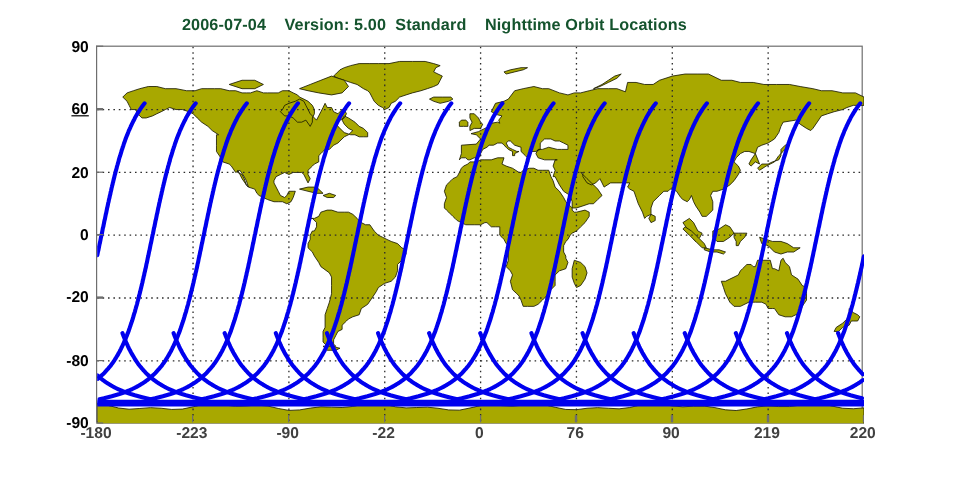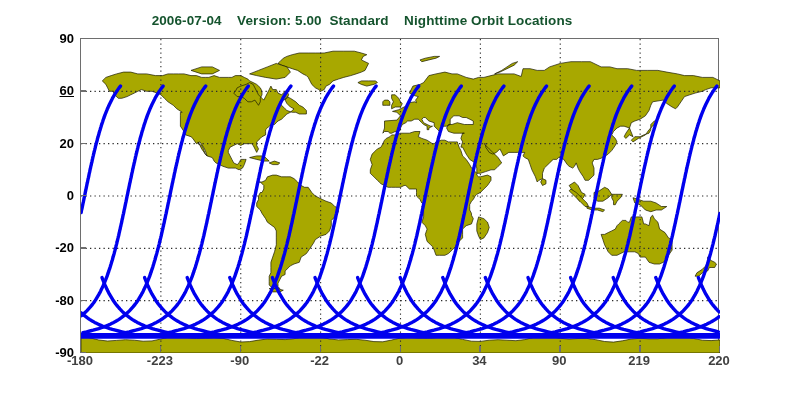--- a/index.html
+++ b/index.html
@@ -143,21 +143,21 @@
       <div class="xtick" style="left: 40px;">-180</div>
       <div class="tickmark" style="left: 80px; top: 346px; width: 1.4px; height: 6px;"></div>
       <div class="xtick" style="left: 119.875px;">-223</div>
       <div class="tickmark" style="left: 159.875px; top: 346px; width: 1.4px; height: 6px;"></div>
       <div class="xtick" style="left: 199.75px;">-90</div>
       <div class="tickmark" style="left: 239.75px; top: 346px; width: 1.4px; height: 6px;"></div>
       <div class="xtick" style="left: 279.625px;">-22</div>
       <div class="tickmark" style="left: 319.625px; top: 346px; width: 1.4px; height: 6px;"></div>
       <div class="xtick" style="left: 359.5px;">0</div>
       <div class="tickmark" style="left: 399.5px; top: 346px; width: 1.4px; height: 6px;"></div>
-      <div class="xtick" style="left: 439.375px;">34</div>
+      <div class="xtick" style="left: 439.375px;">76</div>
       <div class="tickmark" style="left: 479.375px; top: 346px; width: 1.4px; height: 6px;"></div>
       <div class="xtick" style="left: 519.25px;">90</div>
       <div class="tickmark" style="left: 559.25px; top: 346px; width: 1.4px; height: 6px;"></div>
       <div class="xtick" style="left: 599.125px;">219</div>
       <div class="tickmark" style="left: 639.125px; top: 346px; width: 1.4px; height: 6px;"></div>
       <div class="xtick" style="left: 679px;">220</div>
       <div class="tickmark" style="left: 719px; top: 346px; width: 1.4px; height: 6px;"></div>
     </div>
 
 </div>

